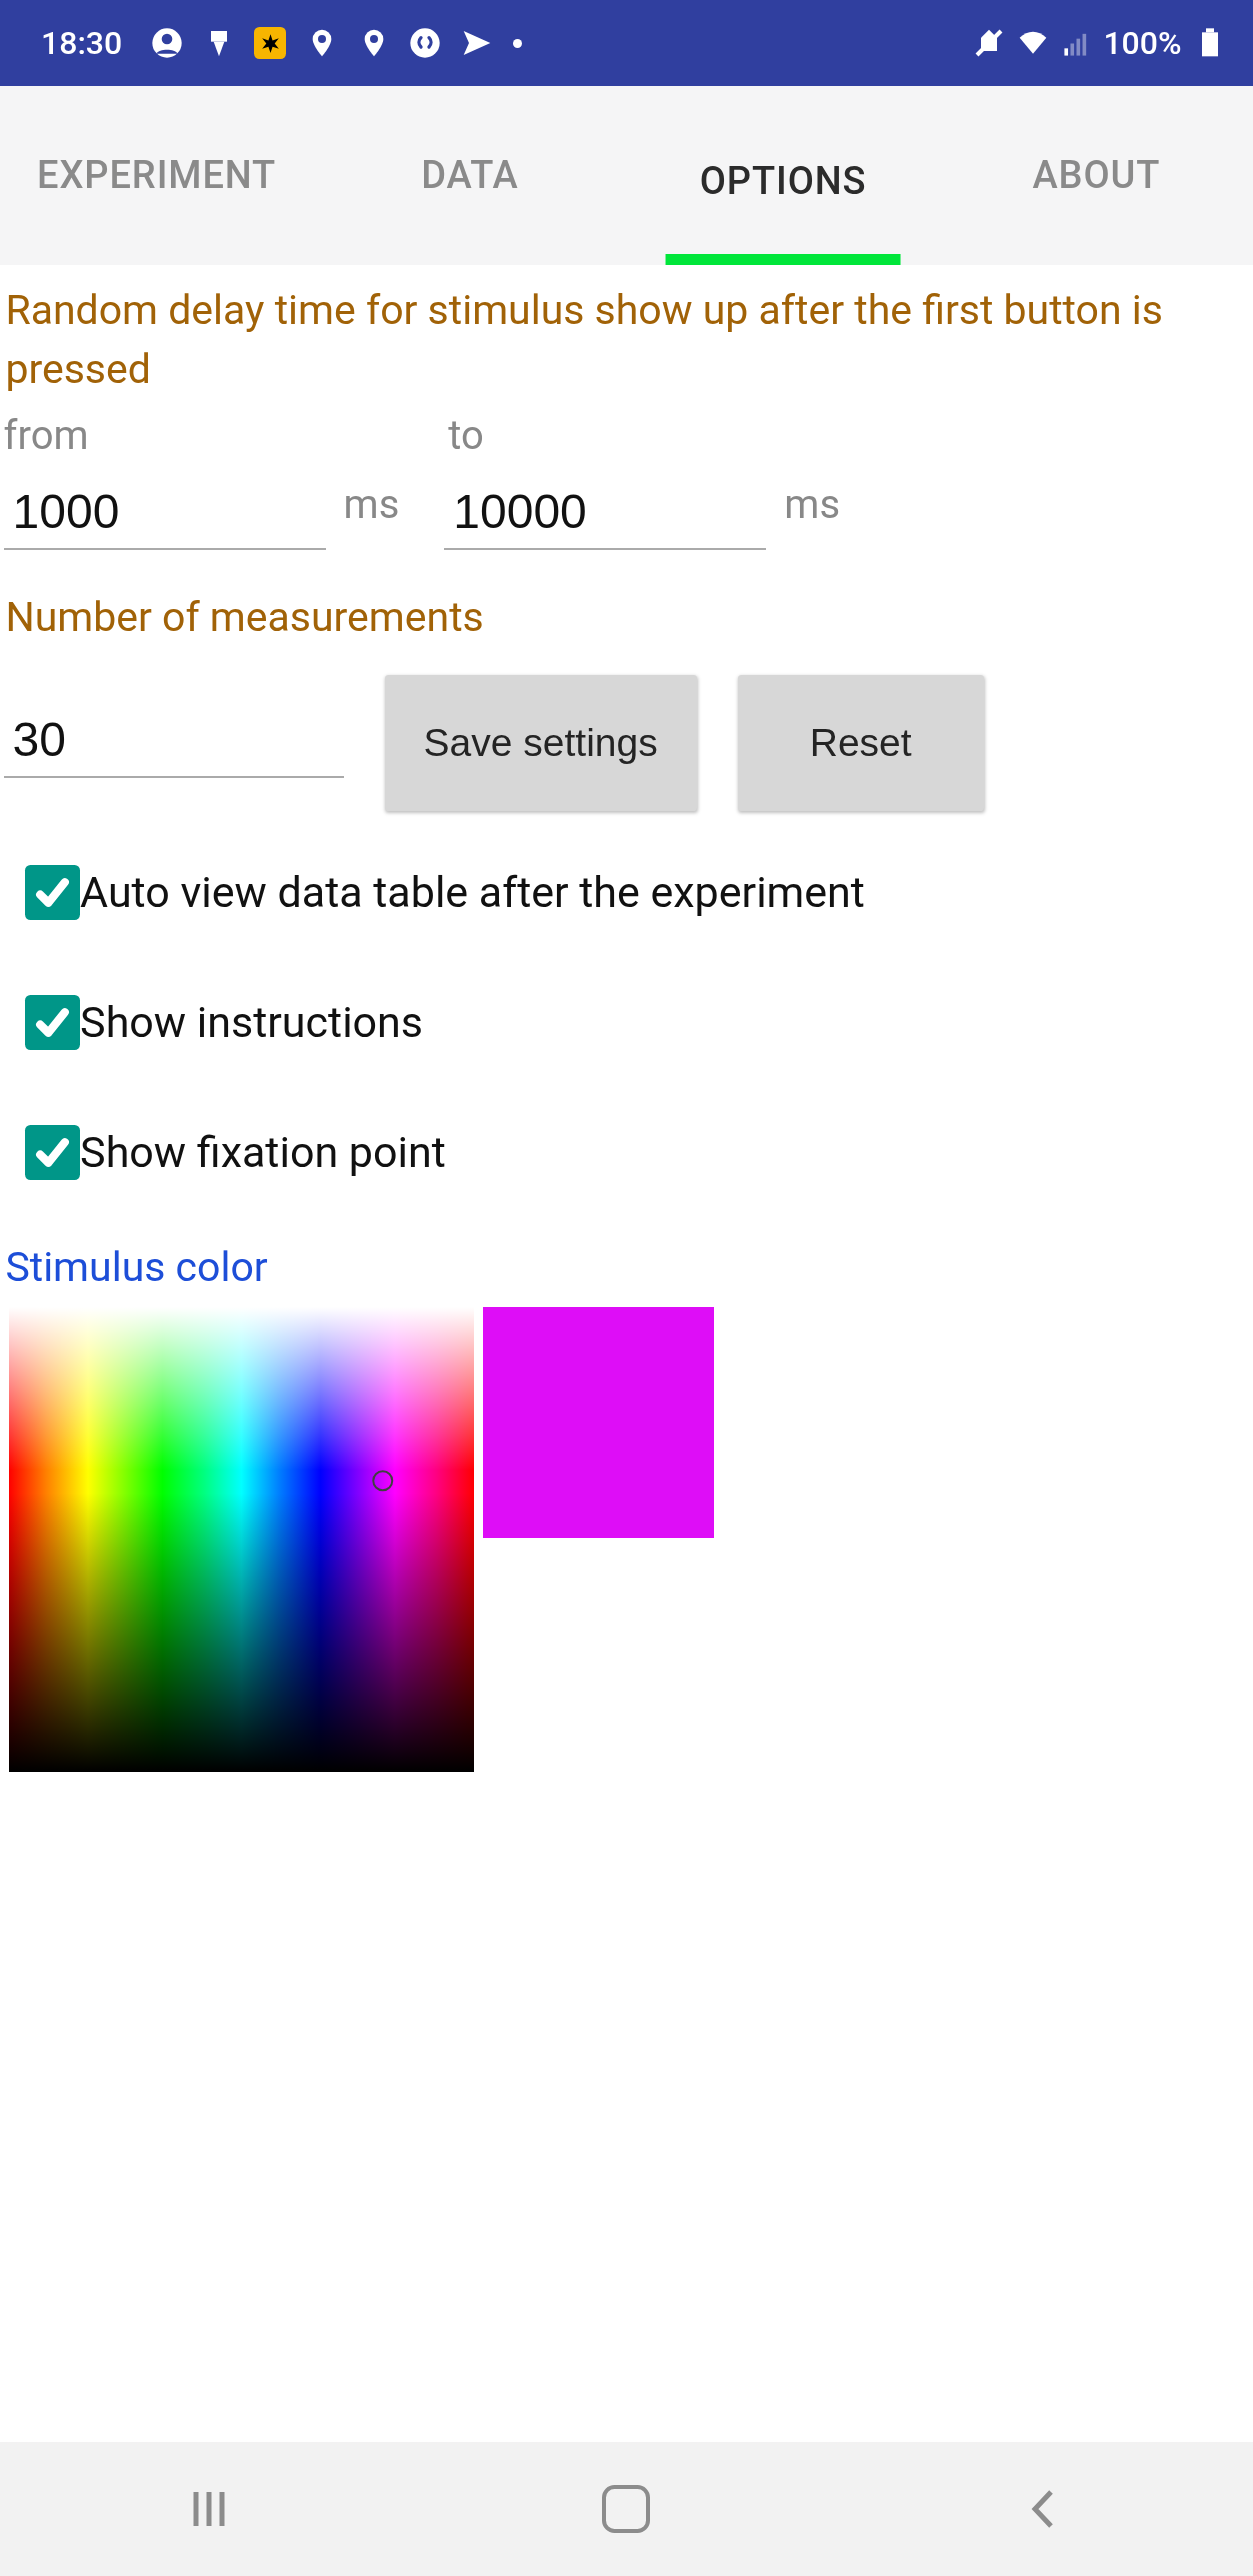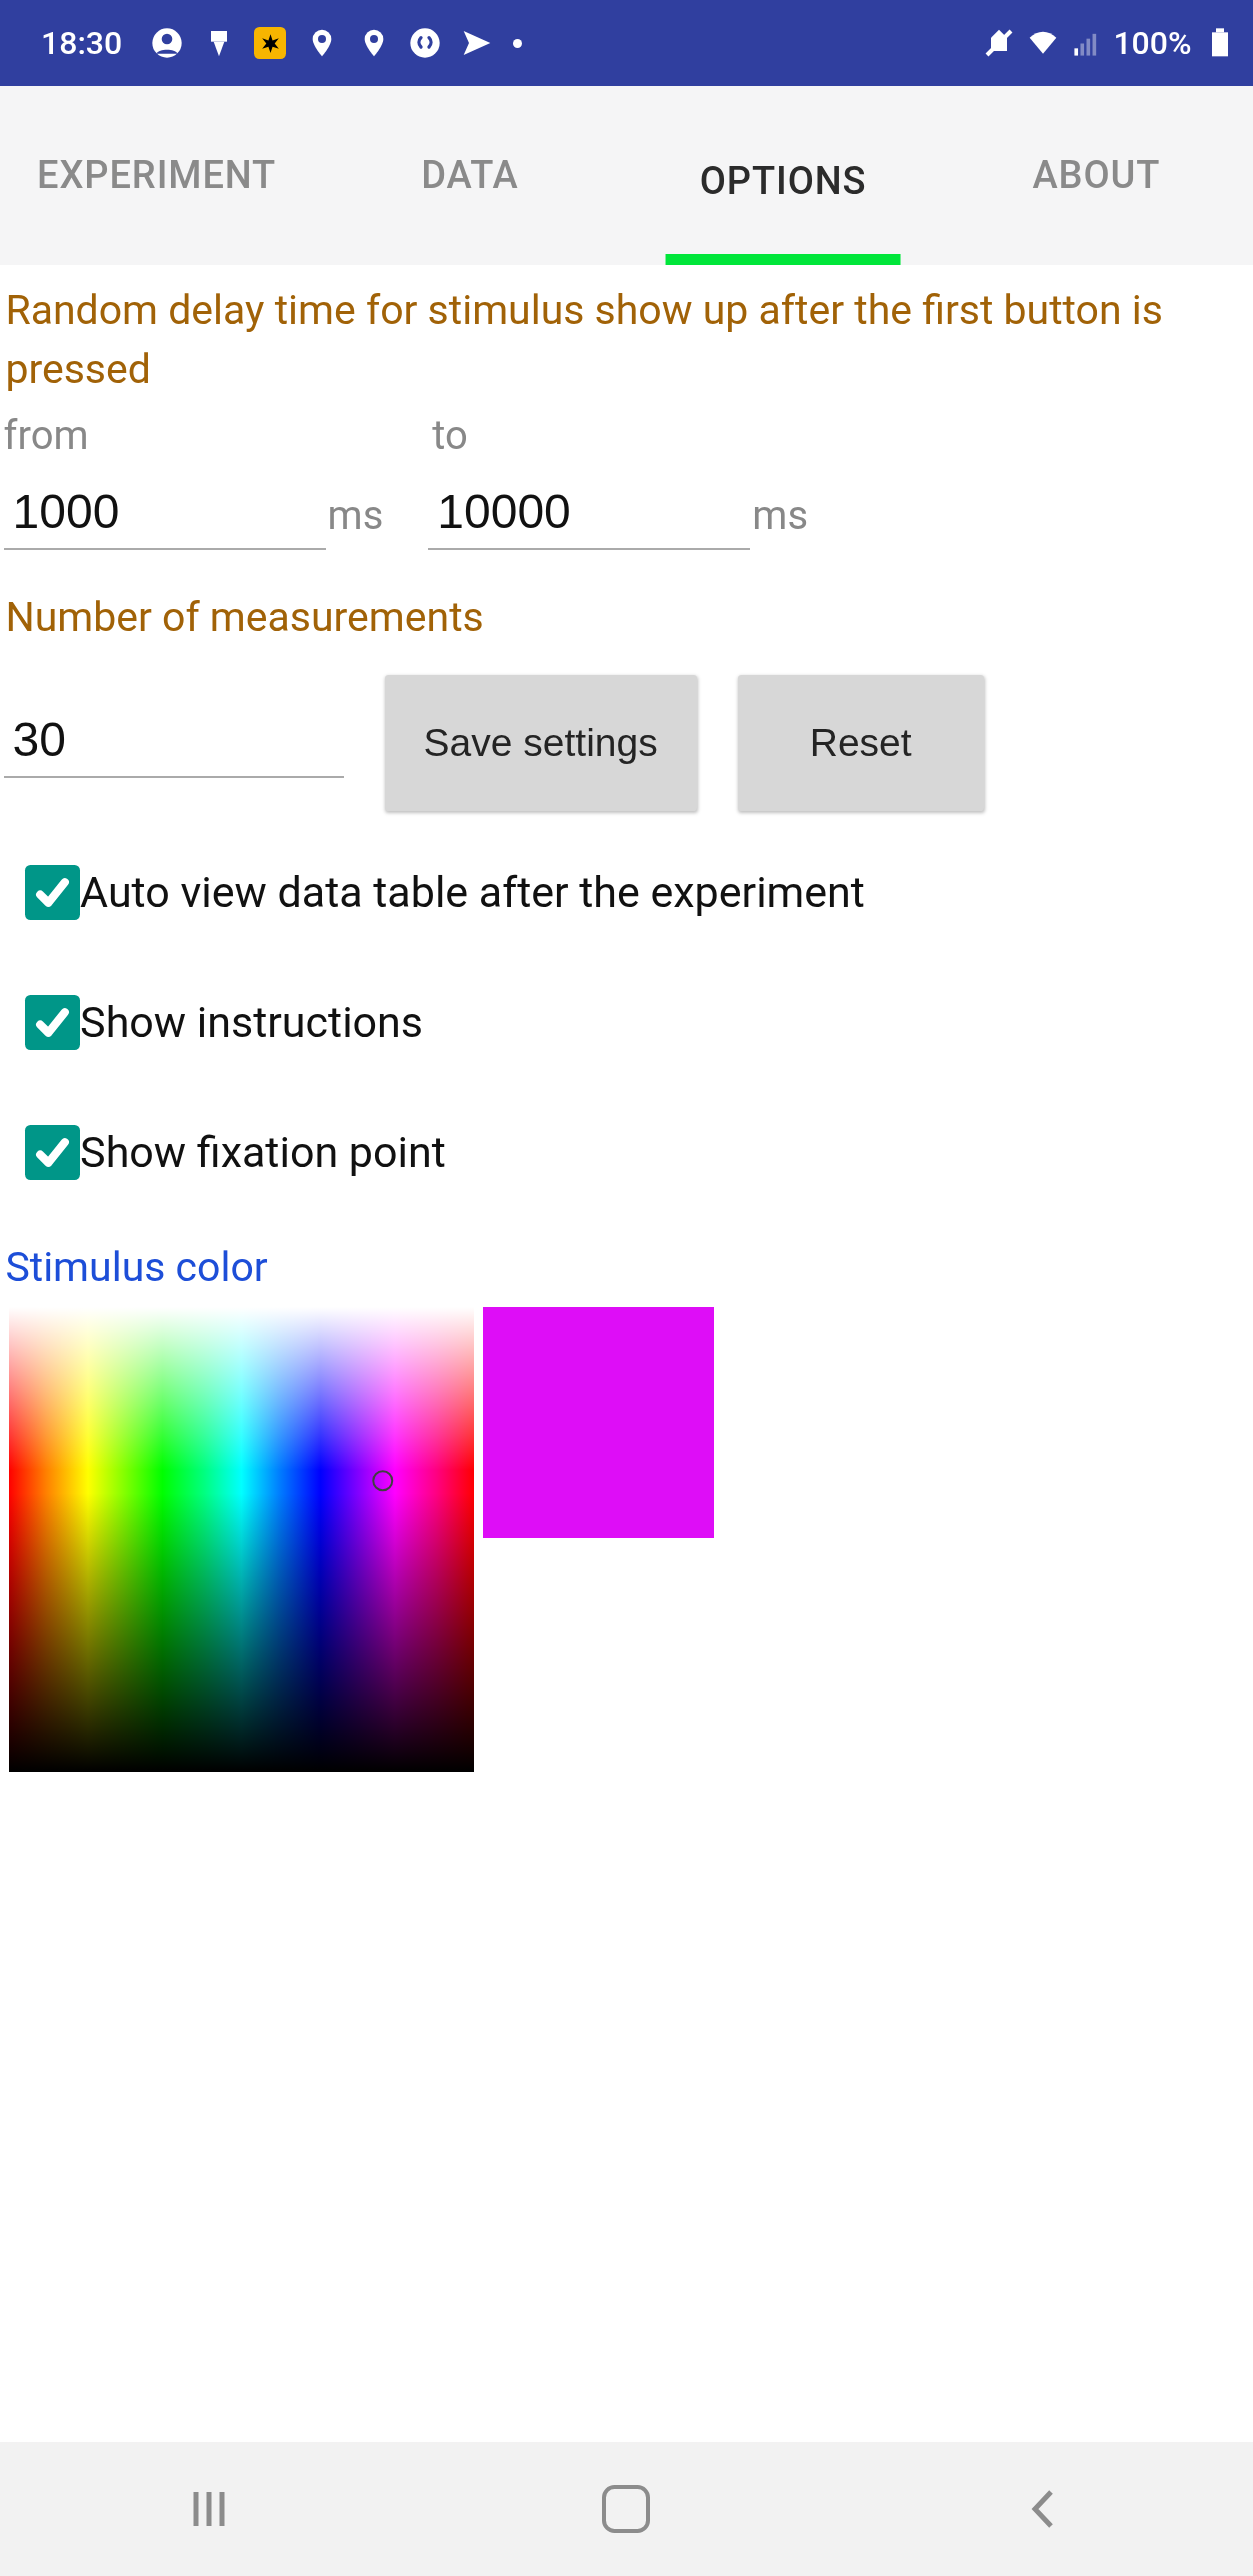--- a/index.html
+++ b/index.html
@@ -5,21 +5,21 @@
   * { box-sizing: border-box; margin: 0; padding: 0; }
   html, body { width: 1253px; height: 2576px; font-family: Roboto, "Helvetica Neue", Arial, sans-serif; background: #ffffff; overflow: hidden; }
   
   
   .status-bar {
     height: 86px;
     background: #303f9f;
     display: flex;
     align-items: center;
     justify-content: space-between;
-    padding: 0 17px 0 41px;
+    padding: 0 27px 0 41px;
     color: #ffffff;
     font-size: 32px;
     font-weight: 500;
   }
   .status-left { display: flex; align-items: center; gap: 19.7px; }
   .status-right { display: flex; align-items: center; gap: 12.5px; }
   .status-time { font-size: 32px; margin-right: 9px; }
   .status-battery-text { font-size: 32px; }
   .sb-ico { width: 32px; height: 32px; fill: #ffffff; }
   .sb-ico-sm { width: 29px; height: 29px; fill: #ffffff; }
@@ -67,22 +67,22 @@
     padding-right: 18px;
   }
   
   .range-row { display: flex; gap: 45px; margin-top: 12.5px; }
   .range-col { display: flex; flex-direction: column; }
   .range-label { font-size: 40px; color: #888888; margin-bottom: 21.5px; }
   .range-col.to .range-label { margin-left: 4px; }
   
   .input-line {
     display: flex;
-    align-items: center;
-    gap: 2px;
+    align-items: flex-start;
+    gap: 18px;
   }
   .uinput {
     font-size: 48px;
     color: #111;
     border: none;
     border-bottom: 2.7px solid #aaaaaa;
     background: transparent;
     padding: 3.6px 9px 9px 9px;
     outline: none;
     width: 326px;

